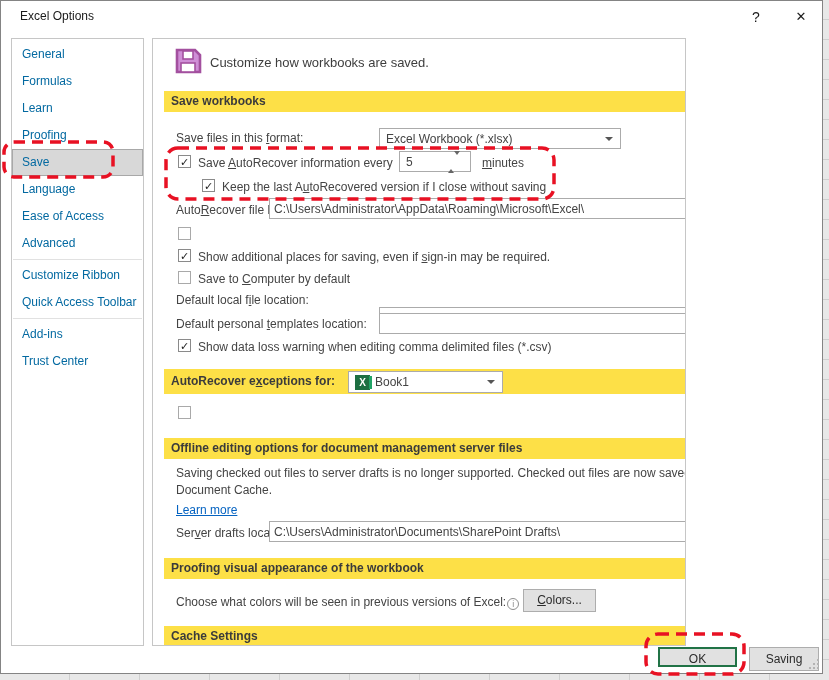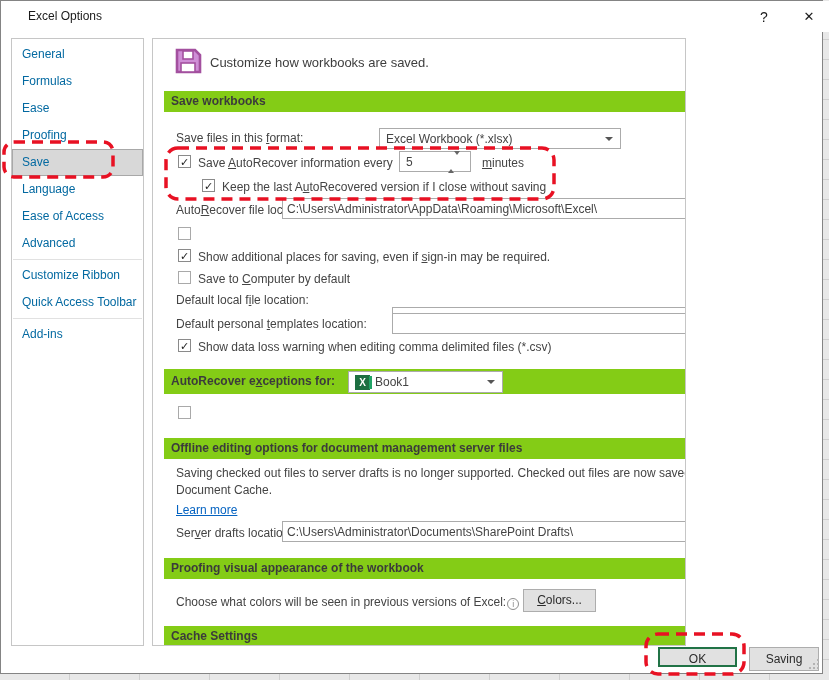--- a/index.html
+++ b/index.html
@@ -4,35 +4,35 @@
 <style>
   * { margin:0; padding:0; box-sizing:border-box; }
   body { background:#fff; }
   u { text-decoration:underline; }
   .stage { position:relative; width:829px; height:680px; font-family:"Liberation Sans","DejaVu Sans",sans-serif; font-size:12px; color:#444; overflow:hidden; background:#e8e8e8; }
   .xl-right { position:absolute; left:823px; top:0; width:6px; height:680px;
     background:repeating-linear-gradient(to bottom,#e8e8e8 0 19px,#cfcfcf 19px 20px); }
   .xl-bottom { position:absolute; left:0; top:674px; width:829px; height:6px;
     background:repeating-linear-gradient(to right,#e8e8e8 0 69px,#cfcfcf 69px 70px); }
   .dialog { position:absolute; left:0; top:0; width:823px; height:674px; background:#fff; border:1px solid #848484; }
-  .titlebar { position:absolute; left:8px; top:0; width:100%; height:31px; background:#fff; }
+  .titlebar { position:absolute; left:0; top:0; width:100%; height:31px; background:#fff; }
   .title { position:absolute; left:19px; top:8px; font-size:12px; color:#1a1a1a; }
   .cap-btn { position:absolute; top:5px; width:26px; height:22px; text-align:center; line-height:22px; color:#1a1a1a; cursor:default; }
   .sidebar-box { position:absolute; left:10px; top:37px; width:133px; height:608px; border:1px solid #c6c6c6; background:#fff; padding-top:2px; }
   .side-item { height:27px; line-height:27px; padding-left:10px; color:#0369a1; cursor:default; }
   .side-item.selected { background:#d8d8d8; box-shadow:inset 0 0 0 1px #a8a8a8; }
   .side-sep { height:1px; background:#e1e1e1; margin:2px 1px; }
   .content-box { position:absolute; left:151px; top:37px; width:534px; height:608px; border:1px solid #c6c6c6; background:#fff; overflow:hidden; }
   .abs { position:absolute; }
   .hdr-text { font-size:13px; color:#3d3d3d; }
-  .band { position:absolute; left:11px; width:627px; height:21px; background:#84cc16; font-weight:bold; color:#3b3b3b; line-height:21px; padding-left:7px; }
+  .band { position:absolute; left:11px; width:627px; height:21px; background:#fde047; font-weight:bold; color:#3b3b3b; line-height:21px; padding-left:7px; }
   .lbl { white-space:nowrap; color:#444; }
   .cb { position:absolute; width:13px; height:13px; background:#fff; border:1px solid #a9a9a9; font-size:11px; line-height:12px; text-align:center; color:#222; font-weight:bold; }
   .cb.checked { border-color:#8a8a8a; }
-  .tb { position:absolute; border:1px solid #ababab; background:#fff; font-family:"Liberation Sans","DejaVu Sans",sans-serif; font-size:12px; color:#444; padding:0 4px; height:21px;margin-left:13px; }
+  .tb { position:absolute; border:1px solid #ababab; background:#fff; font-family:"Liberation Sans","DejaVu Sans",sans-serif; font-size:12px; color:#444; padding:0 4px; height:21px; }
   .dd { position:absolute; border:1px solid #ababab; background:#fff; display:flex; align-items:center; padding:0 6px; }
   .dd-arrow { position:absolute; right:7px; top:50%; margin-top:-2px; width:0; height:0; border-left:4px solid transparent; border-right:4px solid transparent; border-top:4px solid #555; }
   .spin { position:absolute; border:1px solid #ababab; background:#fff; }
   .spin-val { position:absolute; left:6px; top:3px; }
   .spin-arrows { position:absolute; right:10px; top:3px; }
   .tri-up { width:0; height:0; border-left:3.5px solid transparent; border-right:3.5px solid transparent; border-bottom:4px solid #666; margin-bottom:3px; }
   .tri-dn { width:0; height:0; border-left:3.5px solid transparent; border-right:3.5px solid transparent; border-top:4px solid #666; }
   .link { color:#0563c1; text-decoration:underline; cursor:pointer; }
   .info-icon { display:inline-block; width:12px; height:12px; border:1px solid #8f8f8f; border-radius:50%; color:#8f8f8f; font-size:9px; line-height:10px; text-align:center; vertical-align:-1px; margin-left:1px; }
   .btn { position:absolute; background:#e1e1e1; border:1px solid #adadad; text-align:center; color:#2b2b2b; cursor:default; }
@@ -58,31 +58,32 @@
 
     <div class="titlebar">
       <span class="title">Excel Options</span>
       <span class="cap-btn" style="left:742px; font-size:14px;">?</span>
       <span class="cap-btn" style="left:787px; font-size:13px;">✕</span>
     </div>
 
     <div class="sidebar-box">
       <div class="side-item">General</div>
       <div class="side-item">Formulas</div>
-      <div class="side-item">Ease</div>
+      <div class="side-item">Learn</div>
       <div class="side-item">Proofing</div>
       <div class="side-item selected">Save</div>
       <div class="side-item">Language</div>
       <div class="side-item">Ease of Access</div>
       <div class="side-item">Advanced</div>
       <div class="side-sep"></div>
       <div class="side-item">Customize Ribbon</div>
       <div class="side-item">Quick Access Toolbar</div>
       <div class="side-sep"></div>
       <div class="side-item">Add-ins</div>
+      <div class="side-item">Trust Center</div>
     </div>
 
     <div class="content-box">
 
       <svg class="abs" style="left:21px;top:9px" width="28" height="26" viewBox="0 0 28 26">
         <path d="M3 2 h18 l5 5 v17 h-23 z" fill="#cf8ed6" stroke="#a3509f" stroke-width="2.6"></path>
         <rect x="9" y="3" width="10" height="8" fill="#ffffff" stroke="#a3509f" stroke-width="1.6"></rect>
         <rect x="7" y="15" width="14" height="9" fill="#ffffff" stroke="#a3509f" stroke-width="1.6"></rect>
       </svg>
       <span class="abs hdr-text" style="left:57px;top:16px">Customize how workbooks are saved.</span>

